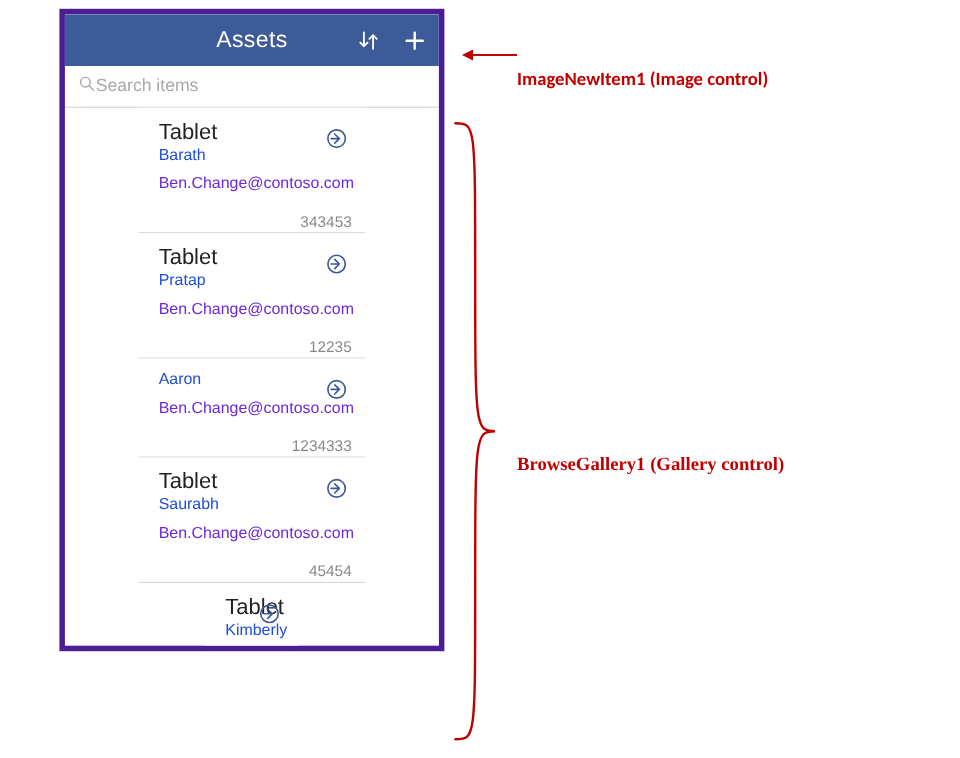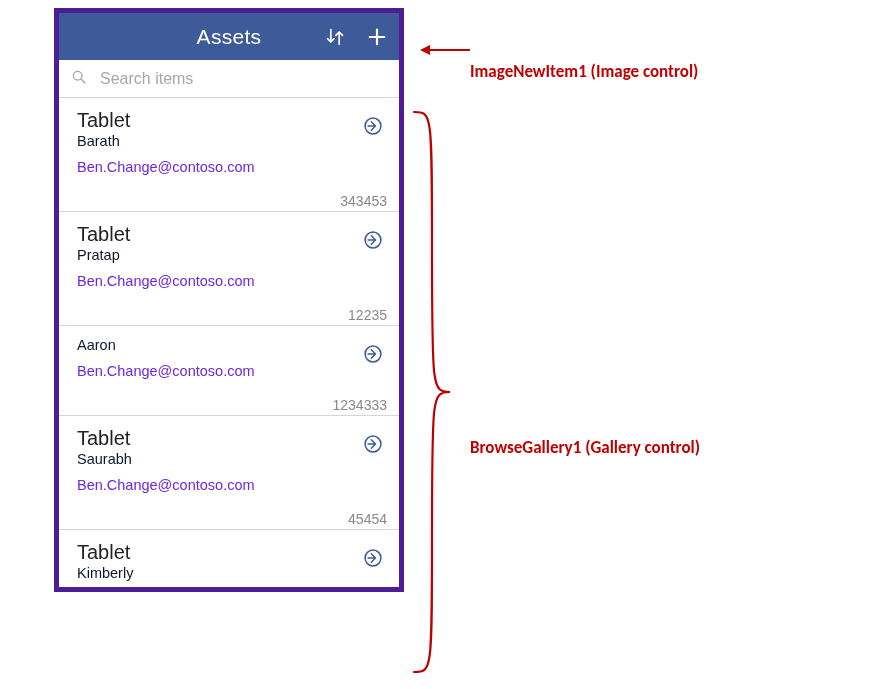--- a/index.html
+++ b/index.html
@@ -57,57 +57,58 @@
       align-items: center;
       justify-content: center;
       cursor: pointer;
     }
     .search-row {
       height: 38px;
       display: flex;
       align-items: center;
       padding: 0 12px;
       border-bottom: 1px solid #d6d6d6;
-      gap: 13px;
+      gap: 0;
     }
     .search-icon-wrap {
       flex-shrink: 0;
       color: #a8a8a8;
     }
     .search-input {
       border: none;
       outline: none;
       flex: 1;
       font-size: 16px;
       color: #444444;
       background: transparent;
     }
     .search-input::placeholder {
       color: #a8a8a8;
     }
     .gallery {
       display: flex;
       flex-direction: column;
+      align-items: center;
     }
     .gallery-item {
       border-bottom: 1px solid #d6d6d6;
       padding: 10px 10px 2px 18px;
       position: relative;
       background: #ffffff;
       cursor: pointer;
     }
     .gallery-item .item-title {
       font-size: 20px;
       color: #222222;
       font-weight: 400;
       line-height: 1.2;
     }
     .gallery-item .item-subtitle {
       font-size: 14.5px;
-      color: #0f172a;
+      color: #1d4ed8;
       margin-top: 1px;
     }
     .gallery-item .item-email {
       font-size: 14.5px;
       color: #6d28d9;
       margin-top: 10px;
     }
     .gallery-item .item-number {
       text-align: right;
       font-size: 14px;
@@ -139,21 +140,22 @@
       font-family: "Segoe UI", Calibri, Arial, sans-serif;
       white-space: nowrap;
       margin-top: 21px;
     }
     .annotation.top {
       left: 470px;
       top: 40px;
     }
     .annotation.mid {
       left: 470px;
-      top: 416px;
+      top: 391px;
+      font-family: Liberation Serif, serif;
     }
     .arrow-left {
       position: absolute;
       left: 420px;
       top: 42px;
       width: 50px;
       height: 16px;
     }
     .brace-svg {
       position: absolute;

